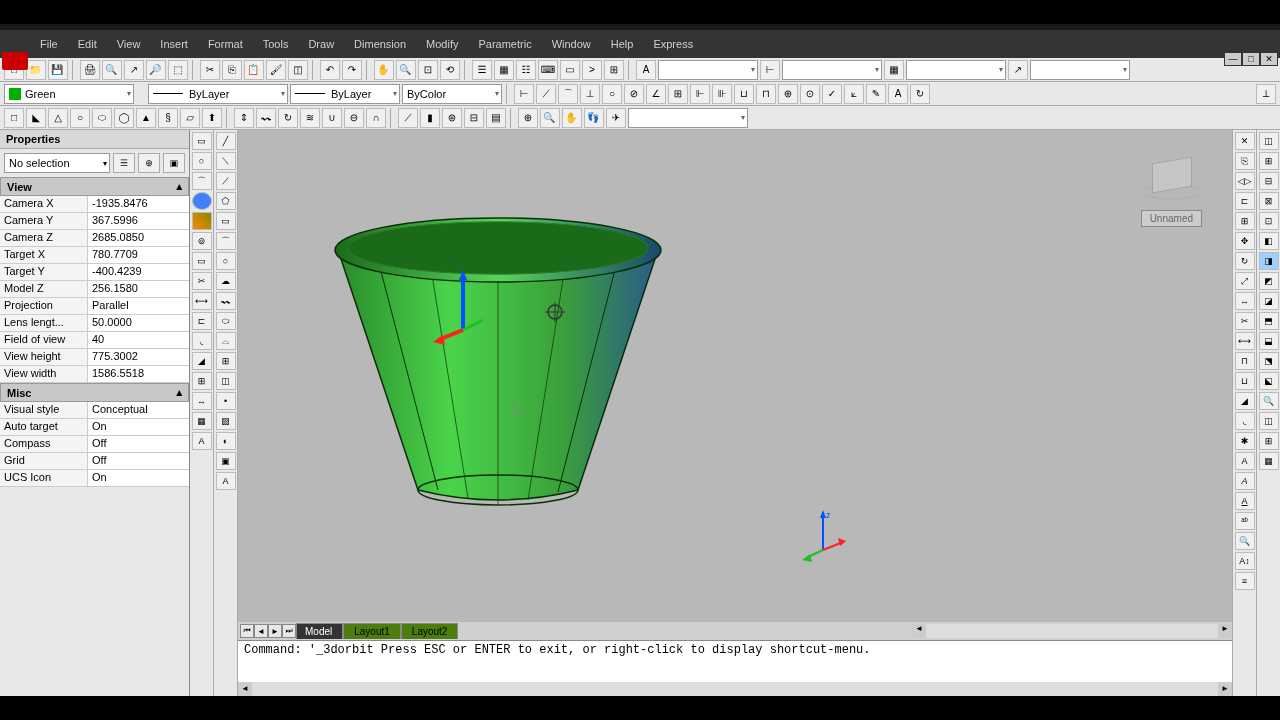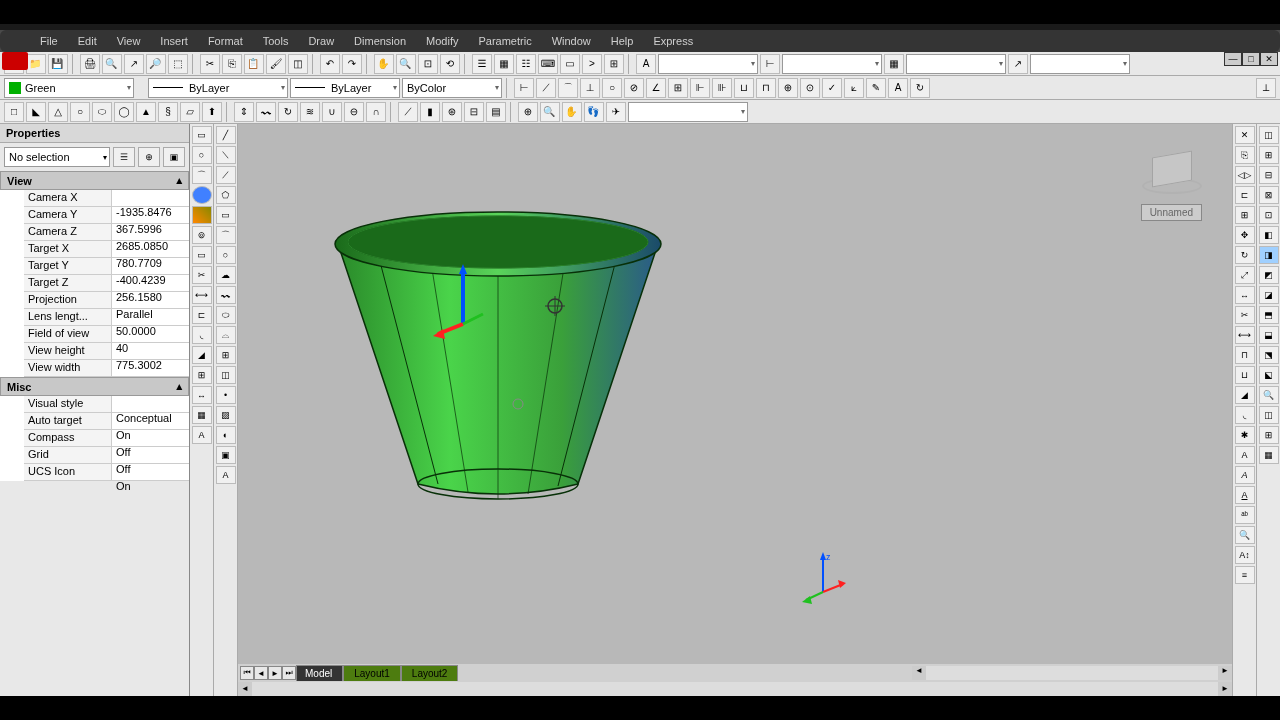--- a/index.html
+++ b/index.html
@@ -1,41 +1,41 @@
 <!DOCTYPE html>
 <html><head>
 <meta charset="utf-8">
 <style>
 * { box-sizing: border-box; margin: 0; padding: 0; }
 body { font-family: Tahoma, Arial, sans-serif; font-size: 11px; background: #000; width: 1280px; height: 720px; overflow: hidden; position: relative; }
 .app { position: absolute; top: 24px; left: 0; right: 0; bottom: 24px; background: #4a4a4a; display: flex; flex-direction: column; }
 .title-bar { height: 6px; background: #1a1a1a; }
 .win-btns { position: absolute; top: 28px; right: 2px; display: flex; gap: 0; z-index: 100; }
 .win-btn { width: 18px; height: 14px; background: #ccc; border: 1px solid #333; font-size: 9px; display: flex; align-items: center; justify-content: center; cursor: pointer; }
-.menu-bar { height: 22px; background: #343434; display: flex; align-items: center; padding-left: 30px; color: #d0d0d0; border-radius: 6px; }
+.menu-bar { height: 28px; background: #343434; display: flex; align-items: center; padding-left: 30px; color: #d0d0d0; }
 .app-icon { position: absolute; left: 2px; top: 28px; width: 26px; height: 18px; background: #c00; border-radius: 2px; }
 .menu-item { padding: 2px 10px; cursor: pointer; }
 .toolbar-row { height: 24px; background: #e8e8e8; border-bottom: 1px solid #aaa; display: flex; align-items: center; padding: 0 4px; gap: 2px; }
 .tb-btn { width: 20px; height: 20px; border: 1px solid #bbb; background: #f0f0f0; display: flex; align-items: center; justify-content: center; font-size: 10px; cursor: pointer; }
 .tb-sep { width: 4px; height: 20px; border-left: 1px solid #aaa; margin: 0 2px; }
 .tb-combo { height: 20px; border: 1px solid #999; background: #fff; padding: 0 14px 0 4px; display: flex; align-items: center; position: relative; font-size: 11px; }
 .tb-combo::after { content: '▾'; position: absolute; right: 2px; font-size: 8px; color: #666; }
 .color-sw { width: 12px; height: 12px; margin-right: 4px; }
 .main-area { flex: 1; display: flex; min-height: 0; }
 .prop-panel { width: 190px; background: #e8e8e8; display: flex; flex-direction: column; border-right: 1px solid #888; }
 .prop-title { background: #d8d8d8; padding: 3px 6px; font-weight: bold; border-bottom: 1px solid #aaa; }
 .prop-sel-row { padding: 4px; display: flex; gap: 3px; align-items: center; }
 .prop-sel-combo { flex: 1; height: 20px; border: 1px solid #999; background: #fff; padding: 0 14px 0 4px; position: relative; font-size: 11px; display: flex; align-items: center; }
 .prop-sel-combo::after { content: '▾'; position: absolute; right: 2px; font-size: 8px; }
 .prop-sm-btn { width: 22px; height: 20px; border: 1px solid #aaa; background: #f0f0f0; cursor: pointer; display: flex; align-items: center; justify-content: center; font-size: 9px; }
 .prop-section { background: #c8c8c8; padding: 2px 6px; font-weight: bold; border: 1px solid #999; display: flex; justify-content: space-between; align-items: center; }
 .prop-grid { background: #fff; }
-.prop-row { display: flex; border-bottom: 1px solid #ccc; height: 17px; margin-left: 24px; }
+.prop-row { display: flex; border-bottom: 1px solid #ccc; height: 17px; }
 .prop-key { width: 88px; padding: 1px 4px; border-right: 1px solid #ccc; background: #f4f4f4; white-space: nowrap; overflow: hidden; }
-.prop-val { flex: 1; padding: 16px 4px; white-space: nowrap; overflow: hidden; }
+.prop-val { flex: 1; padding: 1px 4px; white-space: nowrap; overflow: hidden; }
 .vert-toolbar { width: 24px; background: #e8e8e8; border-right: 1px solid #aaa; display: flex; flex-direction: column; padding: 2px 0; gap: 2px; align-items: center; }
 .vert-toolbar.right { border-right: none; border-left: 1px solid #aaa; }
 .vt-btn { width: 20px; height: 18px; border: 1px solid #bbb; background: #f0f0f0; cursor: pointer; display: flex; align-items: center; justify-content: center; font-size: 9px; }
 .viewport-wrap { flex: 1; display: flex; flex-direction: column; min-width: 0; }
 .viewport { flex: 1; background: #b8b8b8; position: relative; overflow: hidden; }
 .viewcube { position: absolute; top: 30px; right: 30px; width: 60px; height: 50px; opacity: 0.4; }
 .vc-cube { width: 40px; height: 30px; background: #ddd; border: 1px solid #888; margin: 0 auto; position: relative; transform: skewY(-10deg); }
 .vc-ring { width: 60px; height: 16px; border: 2px solid #aaa; border-radius: 50%; margin-top: -6px; }
 .vc-label { position: absolute; top: 80px; right: 30px; background: #ccc; border: 1px solid #888; padding: 2px 8px; font-size: 10px; color: #666; }
 .ucs-icon { position: absolute; bottom: 60px; left: 560px; }
@@ -227,21 +227,21 @@
           </div>
           <div class="prop-row">
             <div class="prop-key">Target X</div>
             <div class="prop-val">780.7709</div>
           </div>
           <div class="prop-row">
             <div class="prop-key">Target Y</div>
             <div class="prop-val">-400.4239</div>
           </div>
           <div class="prop-row">
-            <div class="prop-key">Target Z</div>
+            <div class="prop-key">Model Z</div>
             <div class="prop-val">256.1580</div>
           </div>
           <div class="prop-row">
             <div class="prop-key">Projection</div>
             <div class="prop-val">Parallel</div>
           </div>
           <div class="prop-row">
             <div class="prop-key">Lens lengt...</div>
             <div class="prop-val">50.0000</div>
           </div>
@@ -405,20 +405,21 @@
         <div class="tab">Layout1</div>
         <div class="tab">Layout2</div>
         <div style="flex:1"></div>
         <div style="width:320px;height:14px;background:#ddd;display:flex">
           <div style="width:14px;background:#ccc;text-align:center;font-size:8px">◄</div>
           <div style="flex:1"></div>
           <div style="width:14px;background:#ccc;text-align:center;font-size:8px">►</div>
         </div>
       </div>
 
+      <div class="cmd-area">Command: '_3dorbit Press ESC or ENTER to exit, or right-click to display shortcut-menu.</div>
       <div class="scroll-h"></div>
     </div>
 
     <div class="vert-toolbar right">
       <div class="vt-btn">✕</div>
       <div class="vt-btn">⎘</div>
       <div class="vt-btn">◁▷</div>
       <div class="vt-btn">⊏</div>
       <div class="vt-btn">⊞</div>
       <div class="vt-btn">✥</div>

